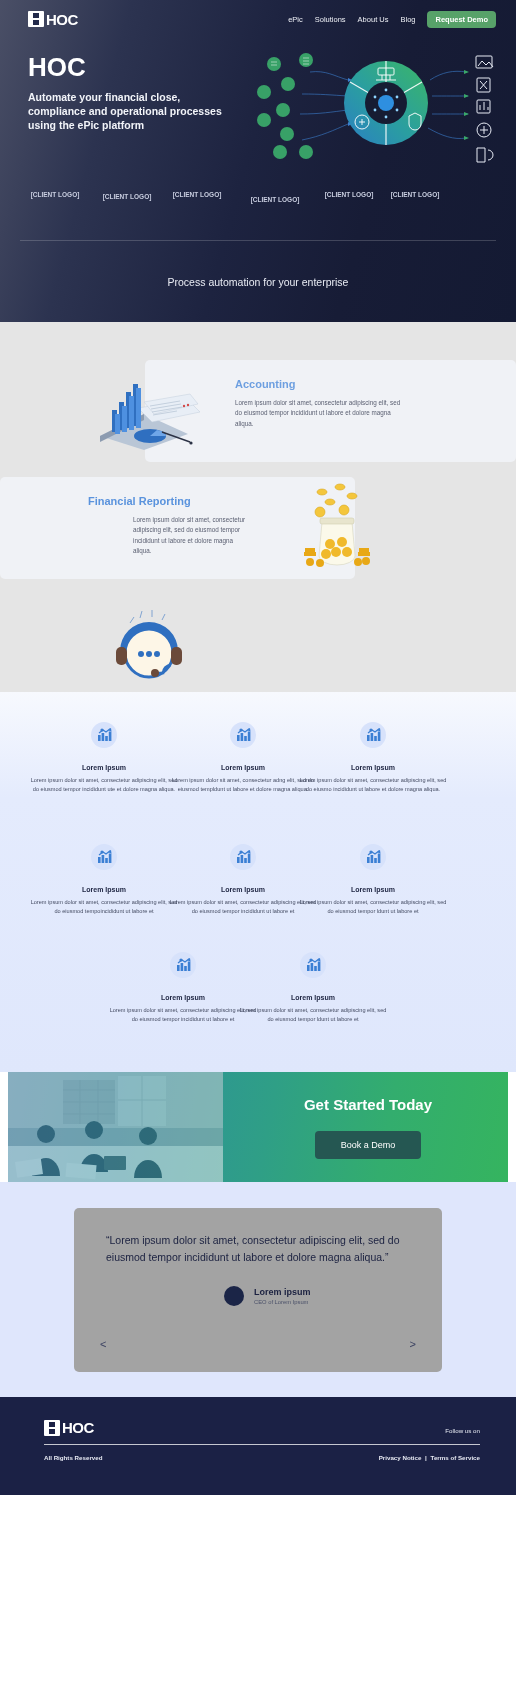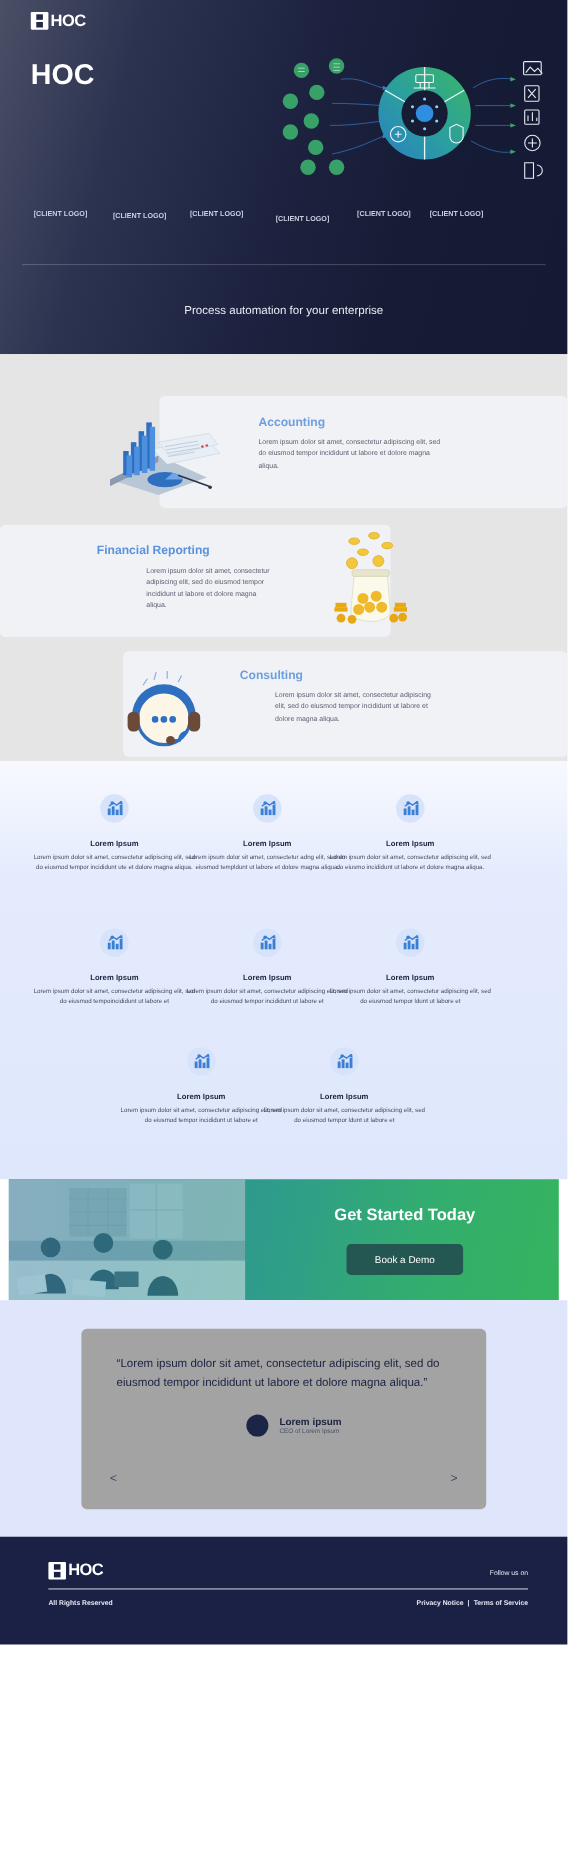--- a/index.html
+++ b/index.html
@@ -192,25 +192,33 @@
 
 <div class="page">
 
   <section class="hero">
 
     <nav class="navbar">
       <div class="logo">
         <span class="logo-mark"></span>
         <span class="logo-text">HOC</span>
       </div>
+      <div class="nav-links">
+        <a href="#">ePic</a>
+        <a href="#">Solutions</a>
+        <a href="#">About Us</a>
+        <a href="#">Blog</a>
+        <button class="btn-demo">Request Demo</button>
+      </div>
     </nav>
 
     <div class="hero-body">
       <div class="hero-left">
         <div class="hero-brand">HOC</div>
+        <div class="hero-tag">Automate your financial close, compliance and operational processes using the ePic platform</div>
       </div>
 
       <div class="hero-graphic">
         <svg width="286" height="132" viewBox="0 0 286 132">
           <defs>
             <linearGradient id="donut" x1="0" y1="1" x2="1" y2="0">
               <stop offset="0%" stop-color="#2b7fc4"></stop>
               <stop offset="45%" stop-color="#2a9ea0"></stop>
               <stop offset="100%" stop-color="#3bb667"></stop>
             </linearGradient>
@@ -387,26 +395,20 @@
           <rect x="58" y="70" width="12" height="4"></rect>
             <rect x="59" y="66" width="10" height="4"></rect>
           <circle cx="10" cy="80" r="4"></circle>
             <circle cx="20" cy="81" r="4"></circle>
           <circle cx="58" cy="80" r="4"></circle>
             <circle cx="66" cy="79" r="4"></circle>
         </g>
       </svg>
     </div>
 
-    <div class="svc-panel" style="left:112px; top:270px; width:404px; height:96px;">
-      <div style="padding:16px 0 0 106px; width:280px;">
-        <div class="svc-title">Consulting</div>
-        <div class="svc-body" style="padding-left:32px;">Lorem ipsum dolor sit amet, consectetur adipiscing elit, sed do eiusmod tempor incididunt ut labore et dolore magna aliqua.</div>
-      </div>
-    </div>
     <div class="illus" style="left:108px; top:285px;">
       <svg width="82" height="78" viewBox="0 0 82 78">
         <path d="M12,44 a29,29 0 0 1 58,0 l0,8 l-7,0 l0,-8 a22,22 0 0 0 -44,0 l0,8 l-7,0 z" fill="#2f6fc0"></path>
         <circle cx="41" cy="46" r="24" fill="#fdf6e7" stroke="#2f6fc0" stroke-width="3"></circle>
         <g fill="#2f6fc0">
             <circle cx="33" cy="47" r="3"></circle>
             <circle cx="41" cy="47" r="3"></circle>
             <circle cx="49" cy="47" r="3"></circle>
           </g>
         <rect x="8" y="40" width="11" height="18" rx="5" fill="#6b4a3a"></rect>

